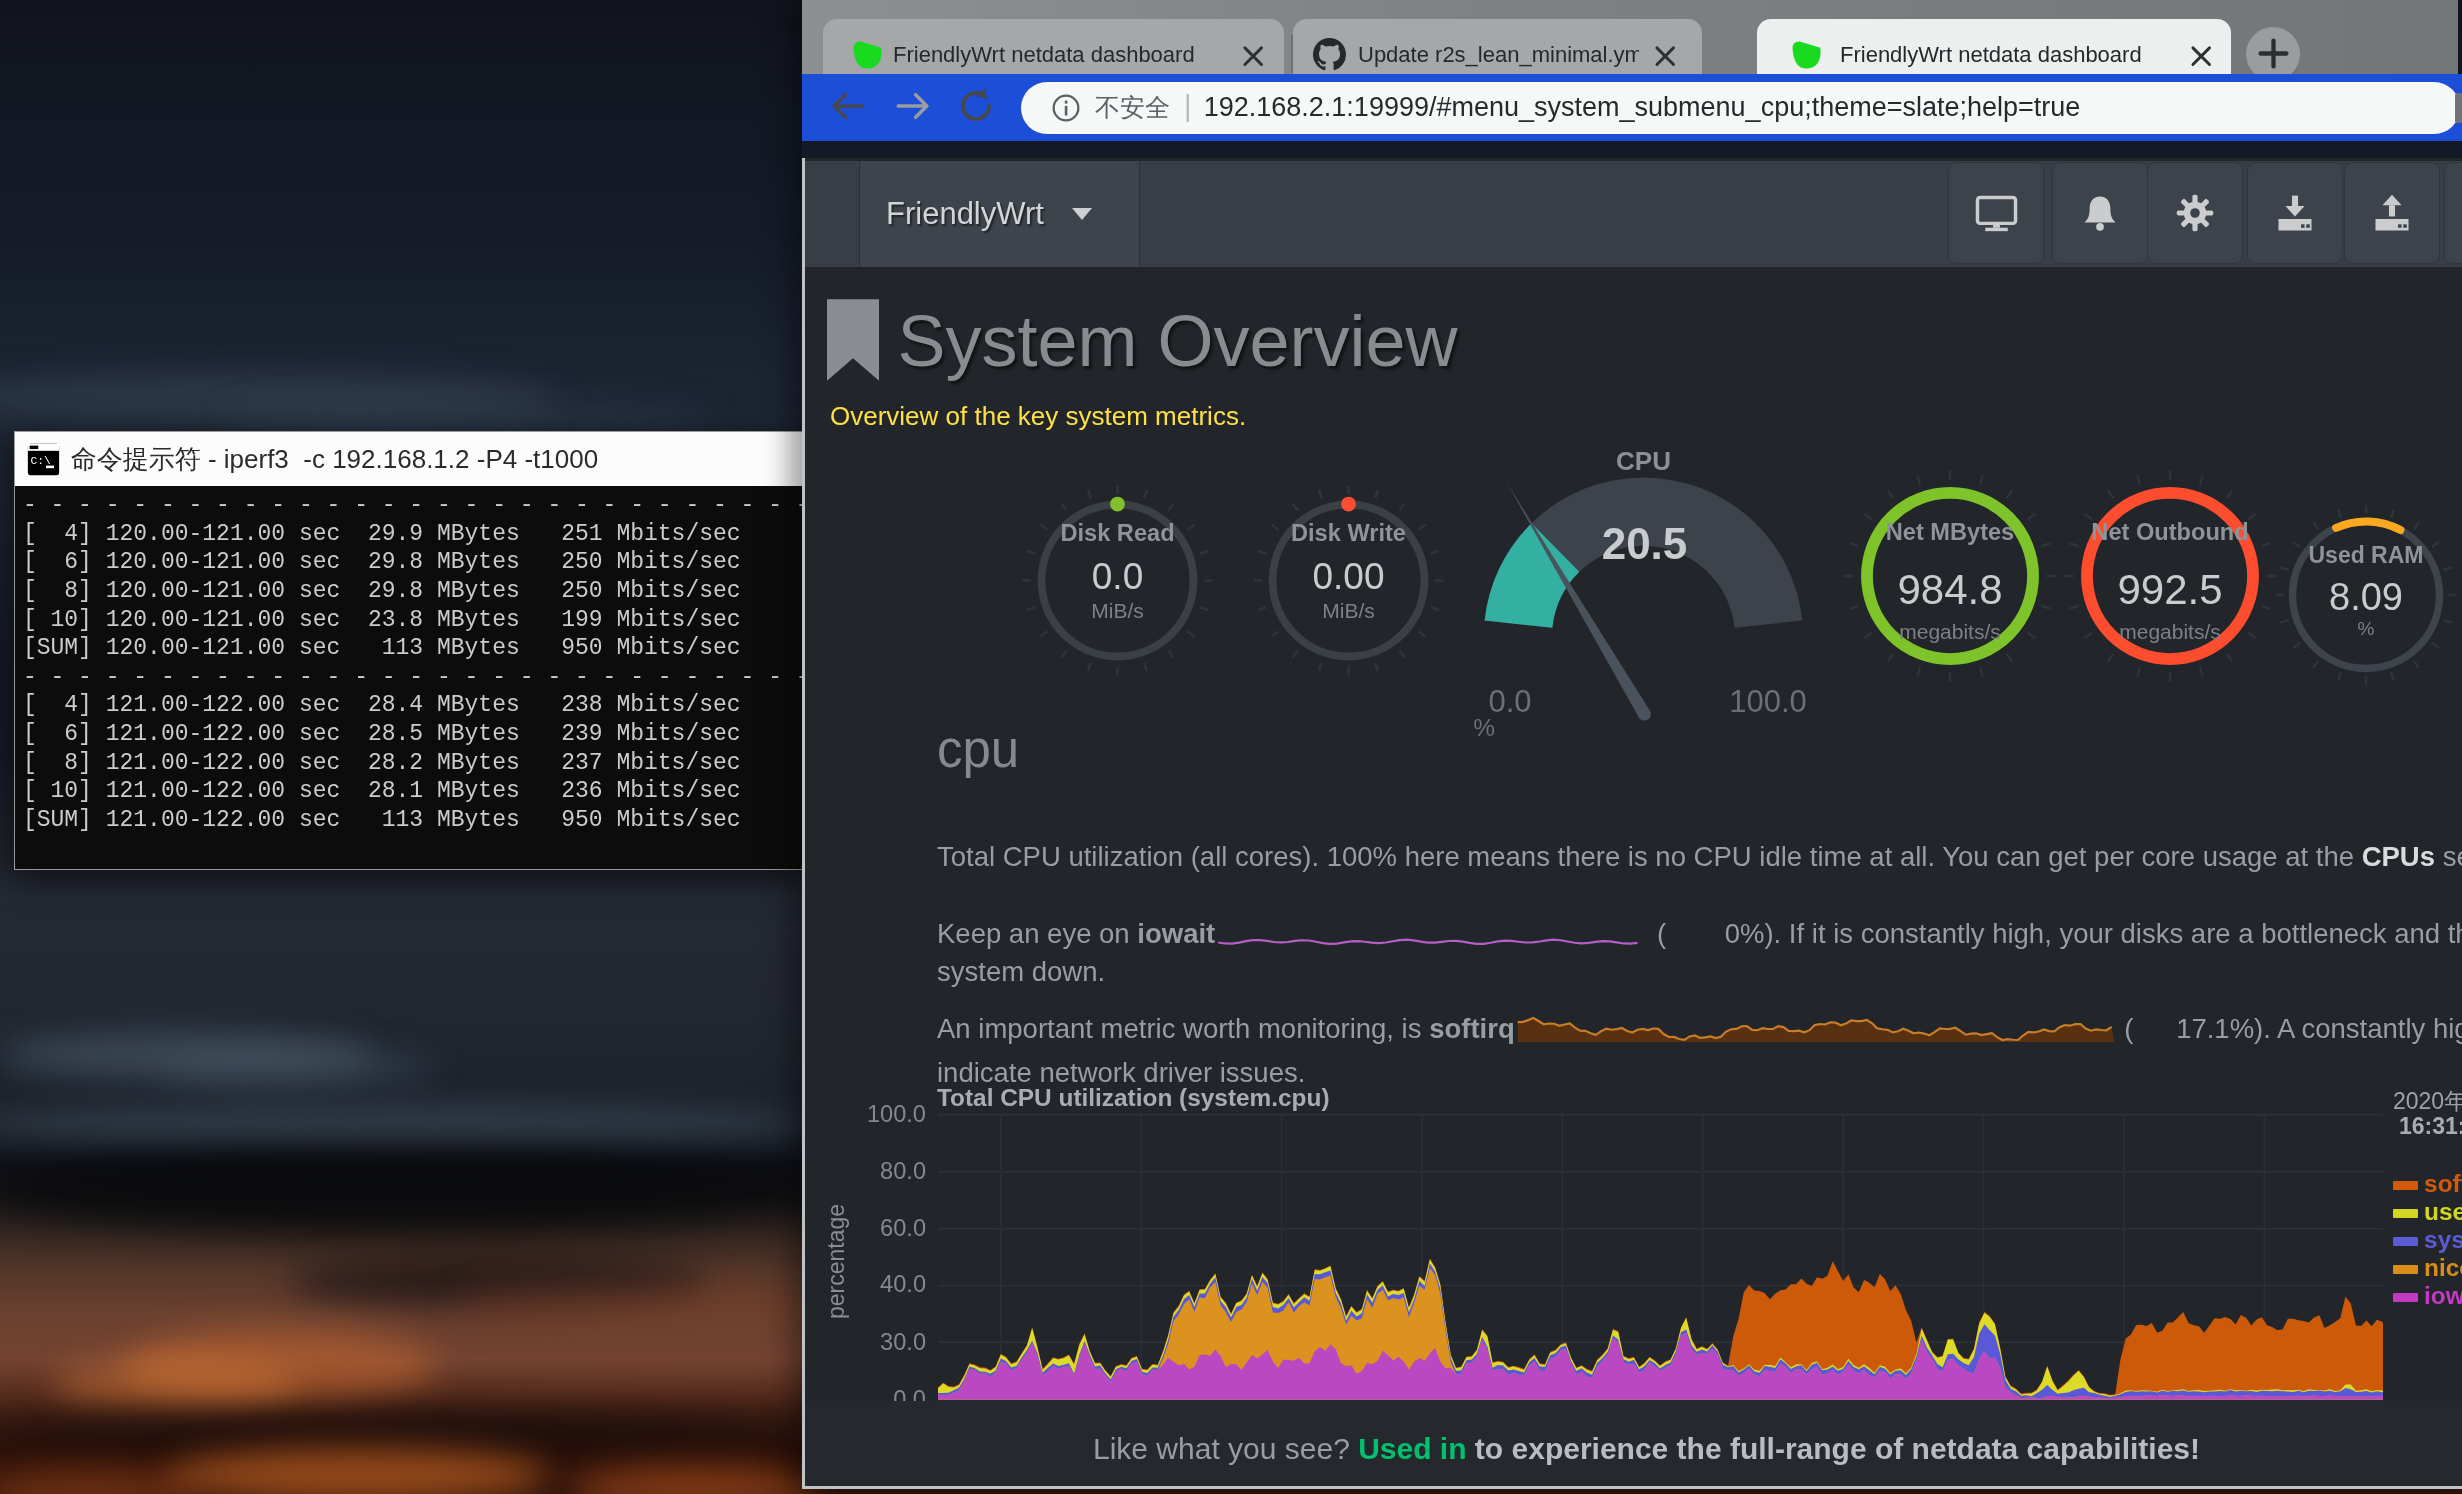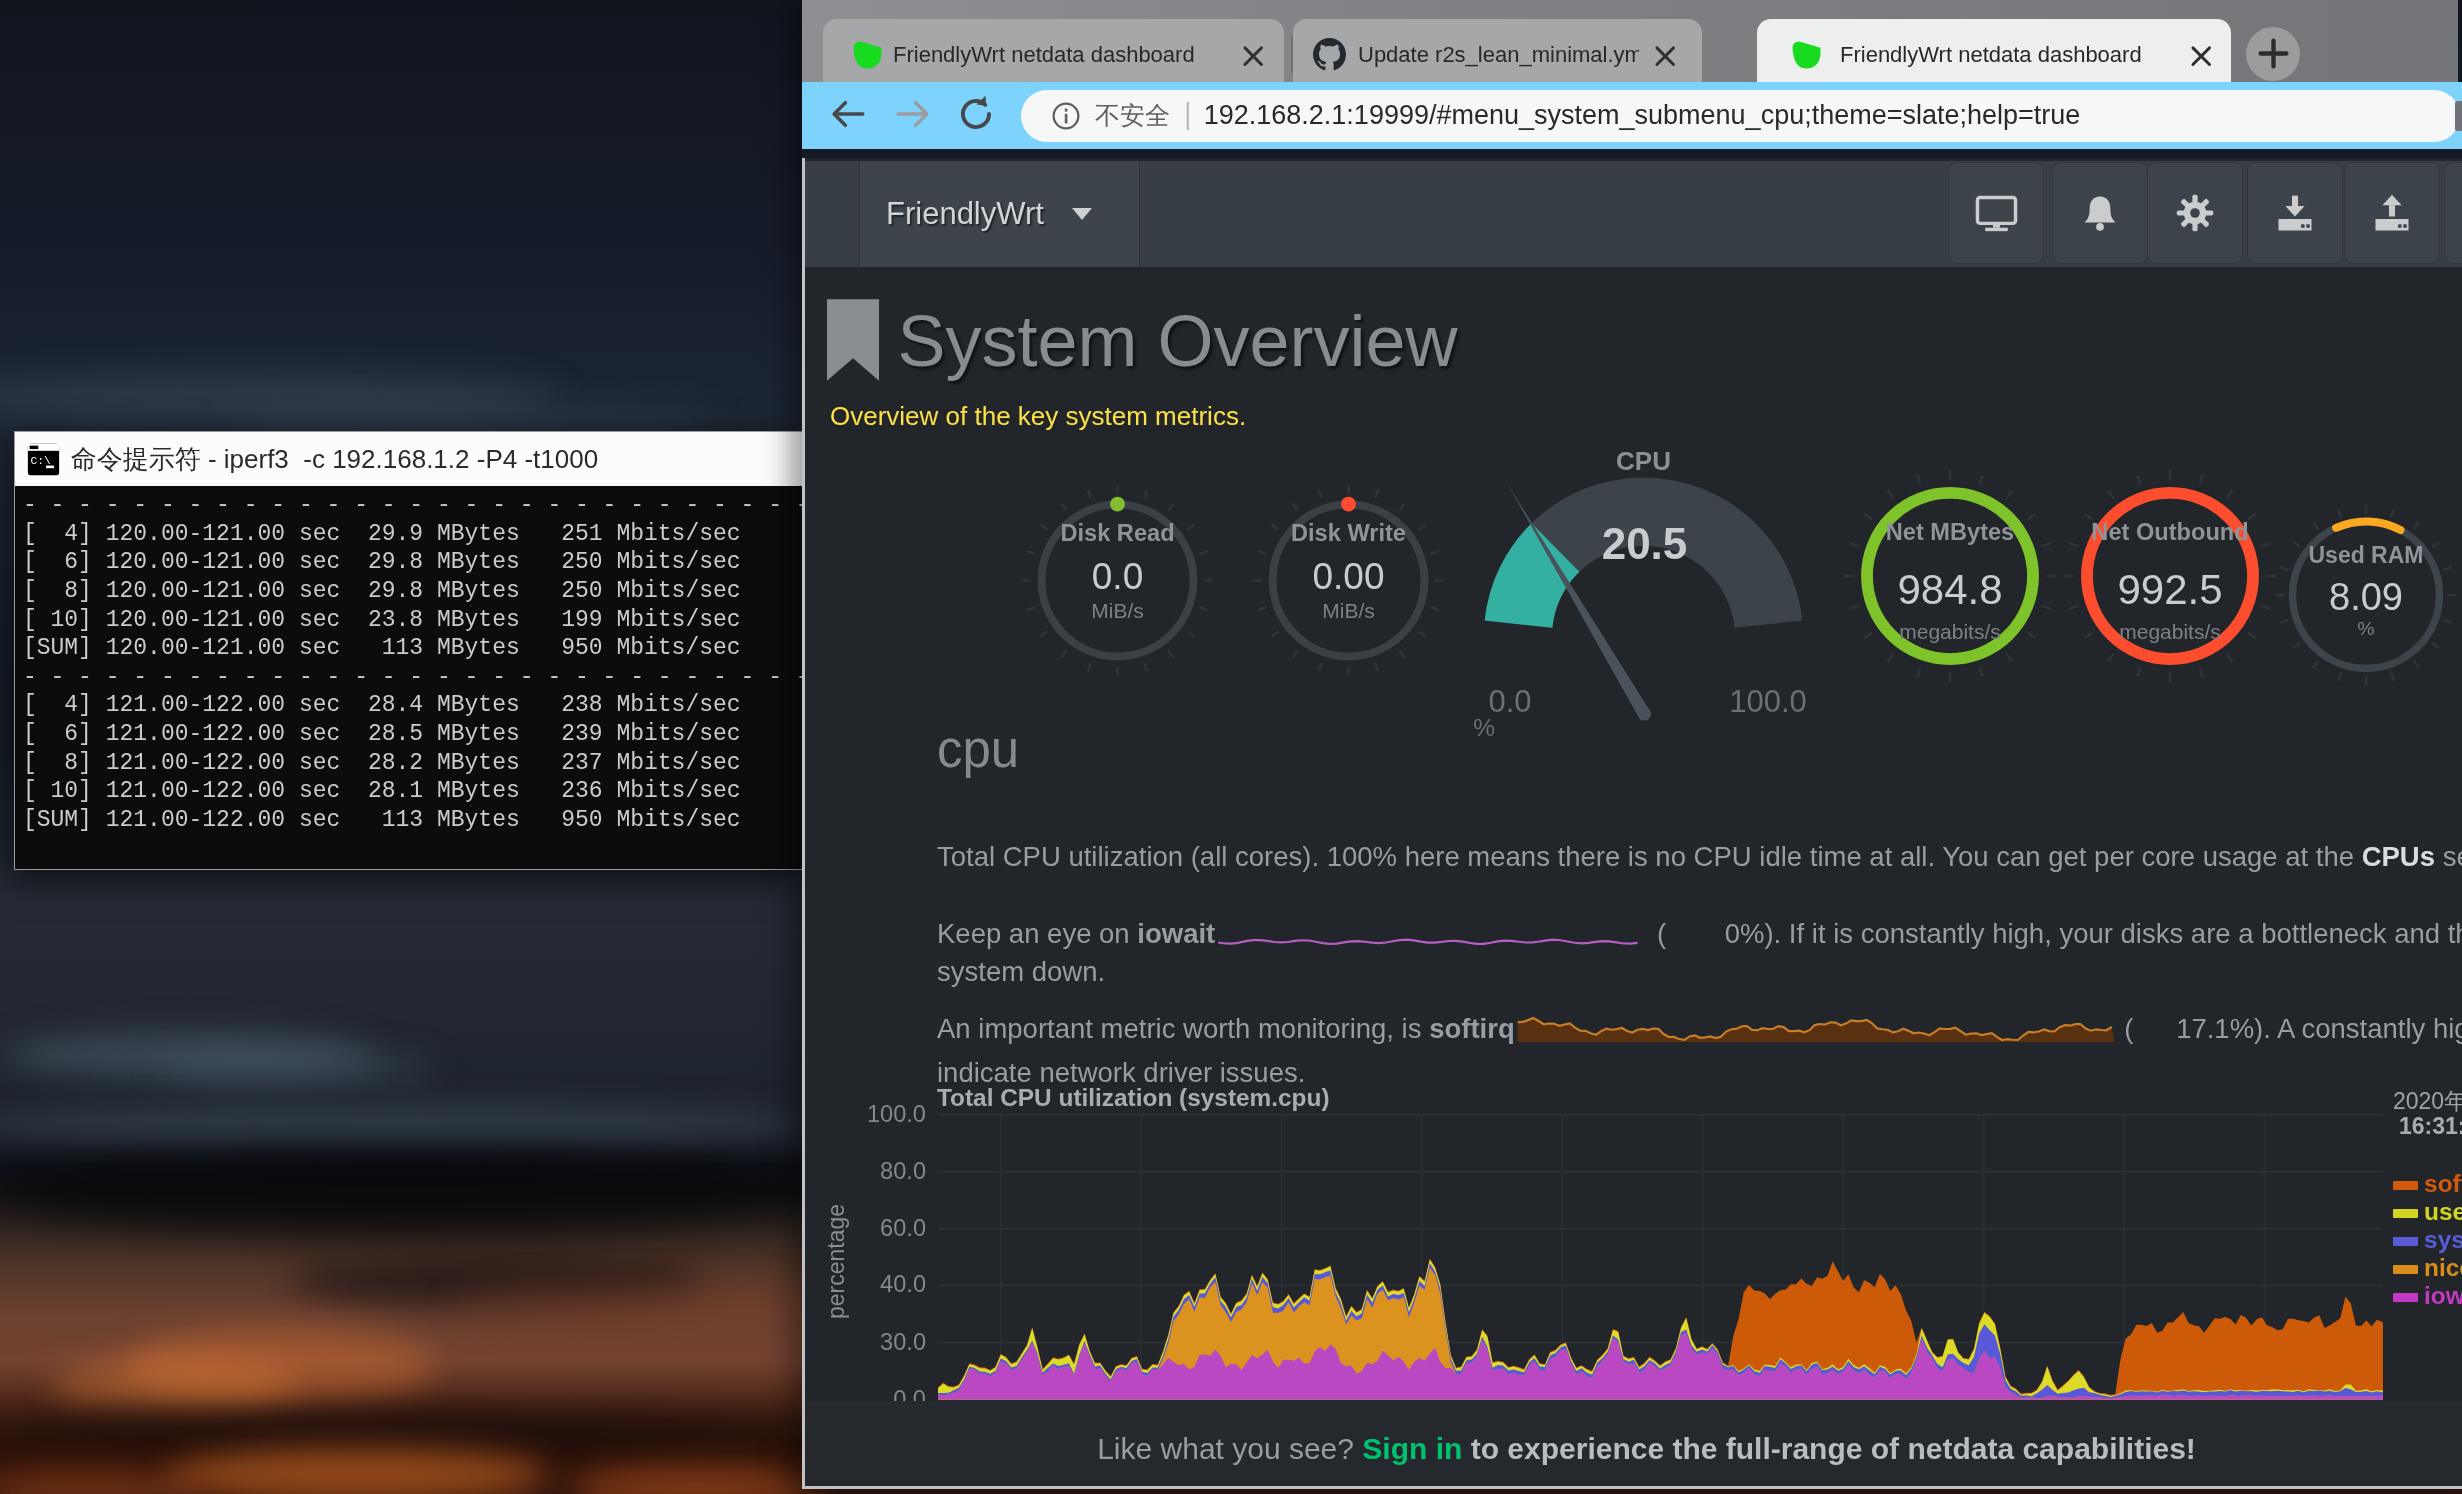--- a/index.html
+++ b/index.html
@@ -20,21 +20,21 @@
 
 #browser{position:absolute;left:802px;top:0;width:1660px;height:1489px;box-shadow:-12.2px 0 26px rgba(0,0,0,0.38)}
 #tabstrip{position:absolute;left:0;top:0;right:4px;height:91px;background:linear-gradient(90deg,#8d8f92 0%,#7f8184 40%,#747578 100%)}
 .tab{position:absolute;top:19px;height:72px;border-radius:14px 14px 0 0}
 .tab.inactive{background:#a5a7a9}
 .tab.active{background:#edeeee}
 .tabtitle{position:absolute;top:19px;height:72px;display:flex;align-items:center;font-size:22px;color:#26282c;white-space:nowrap;overflow:hidden}
 .tabsep{position:absolute;top:35px;width:1.7px;height:38px;background:#6e7073}
 #newtab{position:absolute;left:1444px;top:27px;width:54px;height:54px;border-radius:50%;background:#9b9c9e}
 
-#toolbar{position:absolute;left:0;top:82px;right:0;height:67px;background:#7dd3fc}
+#toolbar{position:absolute;left:0;top:74px;right:0;height:67px;background:#1d4ed8}
 #urlpill{position:absolute;left:219px;top:7.9px;right:1.7px;height:52px;border-radius:26px;background:#f6f7f7;display:flex;align-items:center}
 .navic{position:absolute;top:12.2px}
 #urltext{font-size:27px;color:#27292d;white-space:nowrap}
 #secure{font-size:25px;color:#5c6065;white-space:nowrap}
 
 #page{position:absolute;left:0;top:158px;right:0;height:1331px;background:#22262a;border-left:3.5px solid #bfc3c5;border-bottom:3.5px solid #bfc3c5;overflow:hidden}
 #navbar{position:absolute;left:0;top:2.6px;right:0;height:106px;background:#383e45}
 #brand{position:absolute;left:54px;top:0;width:281px;height:106px;background:#3e444b;border-left:1.7px solid #2c3137;border-right:1.7px solid #2c3137;display:flex;align-items:center}
 #brand span{color:#d2d4d6;font-size:31px;margin-left:26px;text-shadow:1.7px 1.7px 1.7px rgba(0,0,0,.5)}
 #brand .caret{width:0;height:0;border-left:10.5px solid transparent;border-right:10.5px solid transparent;border-top:12.2px solid #cdd0d2;margin-left:28px}
@@ -408,16 +408,16 @@
           <path d="M0,333 L0,320.2 L6,314.9 L12,318.7 L18,319.3 L24,316.7 L30,306.1 L36,292.7 L42,294.0 L48,297.2 L54,297.5 L60,300.2 L66,296.2 L72,281.8 L78,285.2 L84,292.7 L90,290.4 L96,280.9 L102,271.4 L108,251.2 L114,273.9 L120,298.9 L126,292.6 L132,285.8 L138,287.4 L144,285.7 L150,282.4 L156,292.9 L162,270.5 L168,258.2 L174,278.2 L180,291.9 L186,291.6 L192,300.5 L198,307.0 L204,295.7 L210,293.5 L216,294.7 L222,286.2 L228,284.2 L234,298.8 L240,299.5 L246,293.4 L252,294.0 L258,278.7 L264,259.6 L270,234.2 L276,226.4 L282,213.8 L288,209.3 L294,223.4 L300,207.5 L306,207.4 L312,196.8 L318,189.3 L324,216.0 L330,223.1 L336,235.4 L342,222.7 L348,220.2 L354,212.2 L360,190.8 L366,203.7 L372,188.3 L378,195.9 L384,222.8 L390,224.3 L396,221.0 L402,213.1 L408,223.5 L414,217.6 L420,212.3 L426,215.9 L432,184.5 L438,185.5 L444,183.3 L450,180.4 L456,206.1 L462,218.6 L468,238.4 L474,226.5 L480,233.7 L486,230.1 L492,208.4 L498,217.7 L504,203.5 L510,198.2 L516,210.4 L522,208.0 L528,209.4 L534,206.2 L540,228.3 L546,213.5 L552,192.4 L558,198.0 L564,172.5 L570,182.0 L576,201.7 L582,245.2 L588,282.6 L594,297.3 L600,296.2 L606,284.7 L612,284.2 L618,276.6 L624,253.5 L630,260.8 L636,291.4 L642,289.8 L648,290.7 L654,296.8 L660,295.3 L666,296.9 L672,299.3 L678,287.7 L684,282.3 L690,292.5 L696,293.7 L702,279.5 L708,277.1 L714,270.9 L720,268.5 L726,285.9 L732,297.4 L738,294.8 L744,299.0 L750,301.2 L756,288.2 L762,282.6 L768,275.1 L774,253.2 L780,255.7 L786,283.9 L792,286.8 L798,285.2 L804,296.3 L810,292.0 L816,285.1 L822,289.2 L828,294.8 L834,290.3 L840,287.9 L846,275.3 L852,251.2 L858,239.6 L864,264.4 L870,275.6 L876,273.0 L882,275.9 L888,269.4 L894,276.5 L900,291.5 L906,295.2 L912,293.6 L918,300.4 L924,297.5 L930,292.7 L936,298.6 L942,300.3 L948,293.2 L954,293.7 L960,294.6 L966,285.1 L972,290.4 L978,296.2 L984,293.1 L990,292.6 L996,299.2 L1002,291.3 L1008,289.6 L1014,298.4 L1020,296.6 L1026,293.0 L1032,298.4 L1038,295.9 L1044,286.4 L1050,293.7 L1056,296.6 L1062,292.6 L1068,297.1 L1074,302.5 L1080,293.9 L1086,295.5 L1092,302.7 L1098,298.6 L1104,297.5 L1110,302.9 L1116,296.5 L1122,280.8 L1128,251.7 L1134,265.5 L1140,279.2 L1146,285.3 L1152,283.9 L1158,264.7 L1164,264.3 L1170,279.8 L1176,286.4 L1182,287.3 L1188,275.4 L1194,245.9 L1200,233.6 L1206,238.4 L1212,246.9 L1218,274.3 L1224,307.5 L1230,318.2 L1236,321.5 L1242,327.3 L1248,326.4 L1254,326.3 L1260,322.8 L1266,313.4 L1272,295.4 L1278,312.1 L1284,322.8 L1290,317.9 L1296,312.4 L1302,305.8 L1308,300.2 L1314,307.5 L1320,319.3 L1326,324.3 L1332,326.6 L1338,327.0 L1344,328.8 L1350,328.1 L1356,326.1 L1362,322.7 L1368,322.4 L1374,323.5 L1380,322.5 L1386,322.8 L1392,323.0 L1398,324.3 L1404,321.9 L1410,323.4 L1416,322.7 L1422,322.3 L1428,321.3 L1434,323.3 L1440,322.5 L1446,322.2 L1452,323.5 L1458,323.1 L1464,322.5 L1470,321.9 L1476,323.2 L1482,321.3 L1488,322.5 L1494,322.1 L1500,323.1 L1506,322.0 L1512,322.8 L1518,321.9 L1524,322.2 L1530,321.8 L1536,321.5 L1542,322.5 L1548,322.3 L1554,322.6 L1560,322.0 L1566,323.6 L1572,321.3 L1578,322.1 L1584,322.1 L1590,322.8 L1596,321.4 L1602,323.4 L1608,322.5 L1614,316.0 L1620,315.8 L1626,323.1 L1632,322.4 L1638,321.3 L1644,323.6 L1650,322.3 L1656,322.9 L1657,322.9 L1657,333 Z" fill="#DBDB28"></path>
           <path d="M0,333 L0,325.8 L6,325.6 L12,325.3 L18,322.5 L24,319.8 L30,309.5 L36,295.7 L42,297.0 L48,301.0 L54,301.4 L60,303.6 L66,300.1 L72,286.1 L78,289.0 L84,296.3 L90,294.7 L96,285.1 L102,276.5 L108,265.8 L114,280.0 L120,302.4 L126,296.8 L132,291.8 L138,294.6 L144,293.4 L150,291.5 L156,303.6 L162,281.8 L168,266.1 L174,281.6 L180,295.2 L186,294.2 L192,303.2 L198,310.2 L204,298.4 L210,295.7 L216,297.4 L222,289.1 L228,286.6 L234,301.4 L240,302.7 L246,296.4 L252,296.8 L258,282.8 L264,264.3 L270,238.2 L276,230.5 L282,218.3 L288,213.4 L294,227.0 L300,211.5 L306,211.6 L312,200.3 L318,192.8 L324,220.2 L330,227.1 L336,239.1 L342,227.0 L348,224.8 L354,216.3 L360,194.8 L366,208.4 L372,192.7 L378,199.8 L384,227.0 L390,228.7 L396,224.7 L402,216.7 L408,227.7 L414,221.7 L420,215.9 L426,219.9 L432,189.1 L438,189.6 L444,187.3 L450,185.2 L456,210.8 L462,222.8 L468,242.8 L474,231.3 L480,237.9 L486,234.1 L492,212.8 L498,222.1 L504,207.3 L510,202.3 L516,214.9 L522,212.1 L528,213.4 L534,210.9 L540,233.1 L546,217.8 L552,197.0 L558,203.1 L564,177.1 L570,186.3 L576,206.4 L582,249.8 L588,285.7 L594,300.2 L600,299.8 L606,288.0 L612,287.4 L618,280.6 L624,261.2 L630,272.6 L636,296.7 L642,293.5 L648,294.0 L654,299.8 L660,298.8 L666,300.5 L672,302.2 L678,290.5 L684,285.6 L690,295.4 L696,296.0 L702,282.3 L708,280.2 L714,273.3 L720,271.1 L726,289.1 L732,300.4 L738,297.4 L744,302.2 L750,304.7 L756,291.0 L762,285.4 L768,278.4 L774,259.8 L780,264.4 L786,286.7 L792,289.7 L798,287.5 L804,298.6 L810,294.9 L816,287.8 L822,291.5 L828,297.6 L834,293.6 L840,290.6 L846,278.0 L852,256.0 L858,252.9 L864,271.0 L870,278.4 L876,275.9 L882,278.0 L888,271.0 L894,278.5 L900,293.2 L906,296.2 L912,294.8 L918,302.1 L924,298.8 L930,293.9 L936,300.6 L942,302.4 L948,294.7 L954,295.5 L960,296.9 L966,286.9 L972,291.7 L978,298.1 L984,295.0 L990,293.9 L996,300.7 L1002,293.2 L1008,291.1 L1014,299.7 L1020,298.6 L1026,295.2 L1032,300.2 L1038,297.8 L1044,289.0 L1050,296.0 L1056,298.5 L1062,294.9 L1068,299.5 L1074,304.2 L1080,295.7 L1086,297.8 L1092,304.6 L1098,300.1 L1104,299.5 L1110,305.1 L1116,298.2 L1122,283.5 L1128,259.8 L1134,273.6 L1140,282.5 L1146,292.5 L1152,296.2 L1158,281.2 L1164,280.7 L1170,286.9 L1176,291.4 L1182,293.8 L1188,284.5 L1194,257.4 L1200,246.7 L1206,253.6 L1212,259.6 L1218,281.0 L1224,310.8 L1230,320.7 L1236,323.8 L1242,328.8 L1248,328.2 L1254,329.3 L1260,326.0 L1266,322.0 L1272,316.4 L1278,322.2 L1284,326.4 L1290,325.6 L1296,325.0 L1302,322.6 L1308,320.8 L1314,319.7 L1320,324.9 L1326,325.8 L1332,327.8 L1338,328.7 L1344,330.3 L1350,328.8 L1356,327.2 L1362,324.4 L1368,323.4 L1374,324.2 L1380,323.6 L1386,324.0 L1392,323.6 L1398,325.0 L1404,323.2 L1410,324.3 L1416,323.5 L1422,323.7 L1428,322.9 L1434,324.3 L1440,323.8 L1446,324.0 L1452,324.9 L1458,324.0 L1464,323.9 L1470,323.3 L1476,323.9 L1482,322.1 L1488,323.9 L1494,323.1 L1500,323.8 L1506,323.3 L1512,324.4 L1518,323.0 L1524,323.4 L1530,323.7 L1536,323.1 L1542,323.7 L1548,324.0 L1554,324.5 L1560,323.2 L1566,324.7 L1572,323.0 L1578,323.4 L1584,322.9 L1590,324.0 L1596,323.0 L1602,324.5 L1608,323.6 L1614,320.0 L1620,321.4 L1626,324.4 L1632,324.2 L1638,323.5 L1644,325.1 L1650,323.7 L1656,324.9 L1657,324.9 L1657,333 Z" fill="#5858D8"></path>
           <path d="M0,333 L0,327.5 L6,328.2 L12,327.8 L18,325.4 L24,322.9 L30,312.0 L36,298.7 L42,299.0 L48,303.9 L54,303.4 L60,307.1 L66,302.7 L72,290.0 L78,291.9 L84,299.8 L90,297.4 L96,288.0 L102,279.3 L108,268.6 L114,283.6 L120,305.5 L126,300.9 L132,294.8 L138,298.4 L144,295.8 L150,294.9 L156,305.9 L162,285.3 L168,269.0 L174,285.3 L180,298.5 L186,297.5 L192,306.3 L198,312.7 L204,301.4 L210,298.0 L216,300.9 L222,291.7 L228,290.5 L234,304.1 L240,306.3 L246,298.7 L252,299.9 L258,286.5 L264,269.1 L270,243.3 L276,235.6 L282,223.9 L288,218.3 L294,232.5 L300,215.8 L306,216.9 L312,204.5 L318,198.5 L324,225.1 L330,233.2 L336,244.4 L342,232.8 L348,230.0 L354,221.4 L360,200.0 L366,213.3 L372,198.5 L378,205.0 L384,233.4 L390,234.0 L396,231.0 L402,221.5 L408,233.4 L414,226.3 L420,221.5 L426,225.2 L432,194.9 L438,195.4 L444,192.9 L450,190.8 L456,215.5 L462,228.1 L468,247.2 L474,236.9 L480,242.6 L486,240.1 L492,217.8 L498,227.8 L504,211.9 L510,207.2 L516,219.4 L522,216.8 L528,218.4 L534,215.8 L540,238.8 L546,222.6 L552,202.6 L558,207.3 L564,182.3 L570,190.3 L576,211.8 L582,254.3 L588,290.6 L594,304.2 L600,304.0 L606,291.9 L612,291.0 L618,284.4 L624,264.5 L630,276.9 L636,300.3 L642,298.5 L648,297.9 L654,304.7 L660,302.4 L666,304.9 L672,305.6 L678,294.7 L684,289.6 L690,299.8 L696,300.7 L702,286.6 L708,284.8 L714,276.9 L720,275.4 L726,292.3 L732,304.8 L738,300.9 L744,307.0 L750,308.6 L756,295.6 L762,289.0 L768,282.1 L774,263.2 L780,267.7 L786,290.5 L792,293.2 L798,292.0 L804,302.1 L810,299.3 L816,290.8 L822,295.4 L828,300.3 L834,297.4 L840,293.8 L846,282.1 L852,259.9 L858,257.0 L864,275.1 L870,281.8 L876,279.8 L882,281.0 L888,275.2 L894,281.9 L900,298.0 L906,300.0 L912,299.7 L918,305.8 L924,303.1 L930,297.5 L936,304.6 L942,306.5 L948,299.0 L954,300.5 L960,301.3 L966,292.1 L972,295.7 L978,302.9 L984,298.5 L990,298.7 L996,304.6 L1002,298.4 L1008,295.7 L1014,304.8 L1020,303.2 L1026,299.6 L1032,304.5 L1038,301.7 L1044,293.6 L1050,300.0 L1056,303.7 L1062,299.2 L1068,304.9 L1074,308.2 L1080,300.5 L1086,301.5 L1092,309.1 L1098,304.2 L1104,304.3 L1110,310.0 L1116,303.1 L1122,288.6 L1128,264.2 L1134,278.8 L1140,286.8 L1146,298.2 L1152,301.1 L1158,287.7 L1164,286.5 L1170,293.9 L1176,297.5 L1182,302.3 L1188,302.9 L1194,286.5 L1200,277.7 L1206,286.1 L1212,284.9 L1218,297.5 L1224,319.7 L1230,324.9 L1236,328.3 L1242,331.3 L1248,331.2 L1254,330.8 L1260,331.5 L1266,331.6 L1272,329.2 L1278,328.9 L1284,330.4 L1290,331.0 L1296,330.9 L1302,330.7 L1308,329.4 L1314,328.8 L1320,330.1 L1326,331.0 L1332,330.8 L1338,331.6 L1344,331.3 L1350,331.0 L1356,330.6 L1362,329.3 L1368,328.8 L1374,329.3 L1380,329.3 L1386,328.5 L1392,328.8 L1398,329.0 L1404,328.3 L1410,328.5 L1416,329.1 L1422,328.5 L1428,328.6 L1434,329.4 L1440,329.0 L1446,328.8 L1452,329.5 L1458,329.2 L1464,328.7 L1470,329.2 L1476,329.1 L1482,328.4 L1488,328.9 L1494,329.0 L1500,328.4 L1506,328.8 L1512,329.2 L1518,328.7 L1524,329.0 L1530,329.6 L1536,329.1 L1542,329.1 L1548,329.7 L1554,329.2 L1560,328.8 L1566,329.4 L1572,329.1 L1578,328.5 L1584,329.1 L1590,329.1 L1596,328.6 L1602,329.2 L1608,329.5 L1614,329.0 L1620,329.4 L1626,329.9 L1632,329.2 L1638,329.3 L1644,329.8 L1650,329.1 L1656,328.9 L1657,329.0 L1657,333 Z" fill="#DC921F"></path>
           <path d="M0,333 L0,327.5 L6,328.2 L12,327.8 L18,325.4 L24,322.9 L30,312.0 L36,298.7 L42,299.0 L48,303.9 L54,303.4 L60,307.1 L66,302.7 L72,290.0 L78,291.9 L84,299.8 L90,297.4 L96,288.0 L102,279.3 L108,268.6 L114,283.6 L120,305.5 L126,300.9 L132,294.8 L138,298.4 L144,295.8 L150,294.9 L156,305.9 L162,285.3 L168,269.0 L174,285.3 L180,298.5 L186,297.5 L192,306.3 L198,312.7 L204,301.4 L210,298.0 L216,300.9 L222,291.7 L228,290.5 L234,304.1 L240,306.3 L246,298.7 L252,299.9 L258,293.1 L264,285.3 L270,289.9 L276,293.9 L282,292.2 L288,298.8 L294,295.5 L300,282.0 L306,281.6 L312,282.9 L318,275.8 L324,283.0 L330,295.8 L336,292.4 L342,292.6 L348,299.4 L354,290.5 L360,282.1 L366,286.0 L372,281.4 L378,276.2 L384,289.6 L390,297.0 L396,287.5 L402,287.5 L408,288.6 L414,285.3 L420,291.9 L426,291.5 L432,277.8 L438,272.8 L444,277.2 L450,270.1 L456,275.2 L462,291.4 L468,295.0 L474,293.8 L480,303.6 L486,300.4 L492,290.9 L498,292.8 L504,289.1 L510,277.2 L516,282.3 L522,288.3 L528,284.1 L534,289.6 L540,298.9 L546,289.9 L552,285.6 L558,288.6 L564,280.4 L570,273.9 L576,289.9 L582,297.3 L588,297.1 L594,304.2 L600,304.0 L606,291.9 L612,291.0 L618,284.4 L624,264.5 L630,276.9 L636,300.3 L642,298.5 L648,297.9 L654,304.7 L660,302.4 L666,304.9 L672,305.6 L678,294.7 L684,289.6 L690,299.8 L696,300.7 L702,286.6 L708,284.8 L714,276.9 L720,275.4 L726,292.3 L732,304.8 L738,300.9 L744,307.0 L750,308.6 L756,295.6 L762,289.0 L768,282.1 L774,263.2 L780,267.7 L786,290.5 L792,293.2 L798,292.0 L804,302.1 L810,299.3 L816,290.8 L822,295.4 L828,300.3 L834,297.4 L840,293.8 L846,282.1 L852,259.9 L858,257.0 L864,275.1 L870,281.8 L876,279.8 L882,281.0 L888,275.2 L894,281.9 L900,298.0 L906,300.0 L912,299.7 L918,305.8 L924,303.1 L930,297.5 L936,304.6 L942,306.5 L948,299.0 L954,300.5 L960,301.3 L966,292.1 L972,295.7 L978,302.9 L984,298.5 L990,298.7 L996,304.6 L1002,298.4 L1008,295.7 L1014,304.8 L1020,303.2 L1026,299.6 L1032,304.5 L1038,301.7 L1044,293.6 L1050,300.0 L1056,303.7 L1062,299.2 L1068,304.9 L1074,308.2 L1080,300.5 L1086,301.5 L1092,309.1 L1098,304.2 L1104,304.3 L1110,310.0 L1116,303.1 L1122,288.6 L1128,264.2 L1134,278.8 L1140,286.8 L1146,298.2 L1152,301.1 L1158,287.7 L1164,286.5 L1170,293.9 L1176,297.5 L1182,302.3 L1188,302.9 L1194,286.5 L1200,277.7 L1206,286.1 L1212,284.9 L1218,297.5 L1224,319.7 L1230,324.9 L1236,328.3 L1242,331.3 L1248,331.2 L1254,330.8 L1260,331.5 L1266,331.6 L1272,329.2 L1278,328.9 L1284,330.4 L1290,331.0 L1296,330.9 L1302,330.7 L1308,329.4 L1314,328.8 L1320,330.1 L1326,331.0 L1332,330.8 L1338,331.6 L1344,331.3 L1350,331.0 L1356,330.6 L1362,329.3 L1368,328.8 L1374,329.3 L1380,329.3 L1386,328.5 L1392,328.8 L1398,329.0 L1404,328.3 L1410,328.5 L1416,329.1 L1422,328.5 L1428,328.6 L1434,329.4 L1440,329.0 L1446,328.8 L1452,329.5 L1458,329.2 L1464,328.7 L1470,329.2 L1476,329.1 L1482,328.4 L1488,328.9 L1494,329.0 L1500,328.4 L1506,328.8 L1512,329.2 L1518,328.7 L1524,329.0 L1530,329.6 L1536,329.1 L1542,329.1 L1548,329.7 L1554,329.2 L1560,328.8 L1566,329.4 L1572,329.1 L1578,328.5 L1584,329.1 L1590,329.1 L1596,328.6 L1602,329.2 L1608,329.5 L1614,329.0 L1620,329.4 L1626,329.9 L1632,329.2 L1638,329.3 L1644,329.8 L1650,329.1 L1656,328.9 L1657,329.0 L1657,333 Z" fill="#BB48C3"></path>
         </svg>
     <div class="leg" style="top:1012px;color:#D3590B"><i style="background:#D3590B"></i>softi</div>
         <div class="leg" style="top:1040px;color:#D2D622"><i style="background:#D2D622"></i>user</div>
         <div class="leg" style="top:1068px;color:#5B5BD8"><i style="background:#5B5BD8"></i>syst</div>
         <div class="leg" style="top:1096px;color:#D88E18"><i style="background:#D88E18"></i>nice</div>
         <div class="leg" style="top:1124px;color:#C23AC2"><i style="background:#C23AC2"></i>iowa</div>
-    <div id="footer">Like what you see? <span class="si">Sign in</span> <span class="bb">to experience the full-range of netdata capabilities!</span></div>
+    <div id="footer">Like what you see? <span class="si">Used in</span> <span class="bb">to experience the full-range of netdata capabilities!</span></div>
   </div>
 </div>
 </div>
 
 </body></html>

